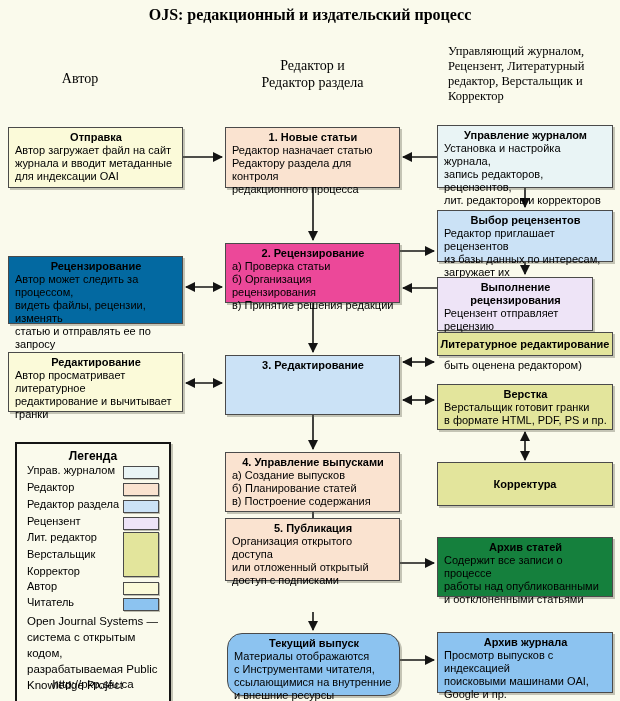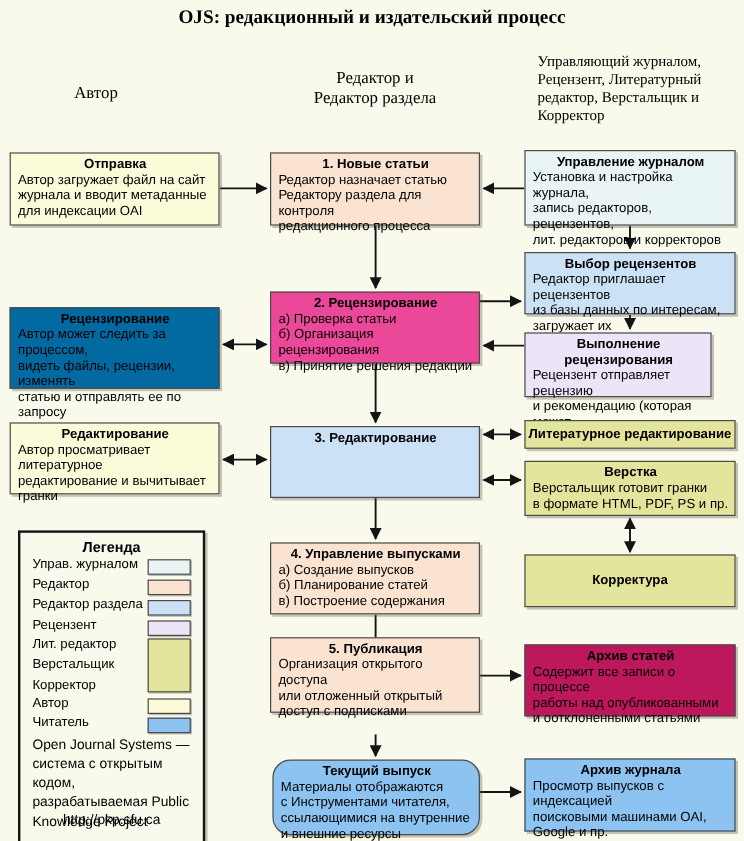--- a/index.html
+++ b/index.html
@@ -106,21 +106,21 @@
   </div>
   <div class="box" style="left: 225px; top: 355px; width: 175px; height: 60px; background-color: rgb(203, 226, 246);">
     <div class="box-title">3. Редактирование</div>
   </div>
   <div class="box" style="left: 225px; top: 452px; width: 175px; height: 60px; background-color: rgb(250, 227, 208);">
     <div class="box-title">4. Управление выпусками</div>
     <div class="lines">а) Создание выпусков
 б) Планирование статей
 в) Построение содержания</div>
   </div>
-  <div class="box" style="left: 225px; top: 531px; width: 175px; height: 63px; background-color: rgb(250, 227, 208);">
+  <div class="box" style="left: 225px; top: 518px; width: 175px; height: 63px; background-color: rgb(250, 227, 208);">
     <div class="box-title">5. Публикация</div>
     <div class="lines">Организация открытого доступа
 или отложенный открытый
 доступ с подписками</div>
   </div>
   <div class="box" style="left: 227px; top: 633px; width: 173px; height: 63px; background-color: rgb(140, 195, 240); border-radius: 15px;">
     <div class="box-title">Текущий выпуск</div>
     <div class="lines">Материалы отображаются
 с Инструментами читателя,
 ссылающимися на внутренние
@@ -138,32 +138,32 @@
     <div class="lines">Редактор приглашает рецензентов
 из базы данных по интересам,
 загружает их</div>
   </div>
   <div class="box" style="left: 437px; top: 277px; width: 156px; height: 54px; background-color: rgb(238, 228, 247);">
     <div class="box-title">Выполнение рецензирования</div>
     <div class="lines">Рецензент отправляет рецензию
 и рекомендацию (которая может
 быть оценена редактором)</div>
   </div>
-  <div class="box center-only" style="left: 437px; top: 350px; width: 176px; height: 24px; background-color: rgb(227, 229, 156);">
+  <div class="box center-only" style="left: 437px; top: 332px; width: 176px; height: 24px; background-color: rgb(227, 229, 156);">
     <div class="box-title">Литературное редактирование</div>
   </div>
   <div class="box" style="left: 437px; top: 384px; width: 176px; height: 46px; background-color: rgb(227, 229, 156);">
     <div class="box-title">Верстка</div>
     <div class="lines">Верстальщик готовит гранки
 в формате HTML, PDF, PS и пр.</div>
   </div>
   <div class="box center-only" style="left: 437px; top: 462px; width: 176px; height: 44px; background-color: rgb(227, 229, 156);">
     <div class="box-title">Корректура</div>
   </div>
-  <div class="box" style="left: 437px; top: 537px; width: 176px; height: 60px; background-color: #be185d;">
+  <div class="box" style="left: 437px; top: 537px; width: 176px; height: 60px; background-color: #15803d;">
     <div class="box-title">Архив статей</div>
     <div class="lines">Содержит все записи о процессе
 работы над опубликованными
 и оотклоненными статьями</div>
   </div>
   <div class="box" style="left: 437px; top: 632px; width: 176px; height: 61px; background-color: rgb(140, 195, 240);">
     <div class="box-title">Архив журнала</div>
     <div class="lines">Просмотр выпусков с индексацией
 поисковыми машинами OAI,
 Google и пр.</div>

